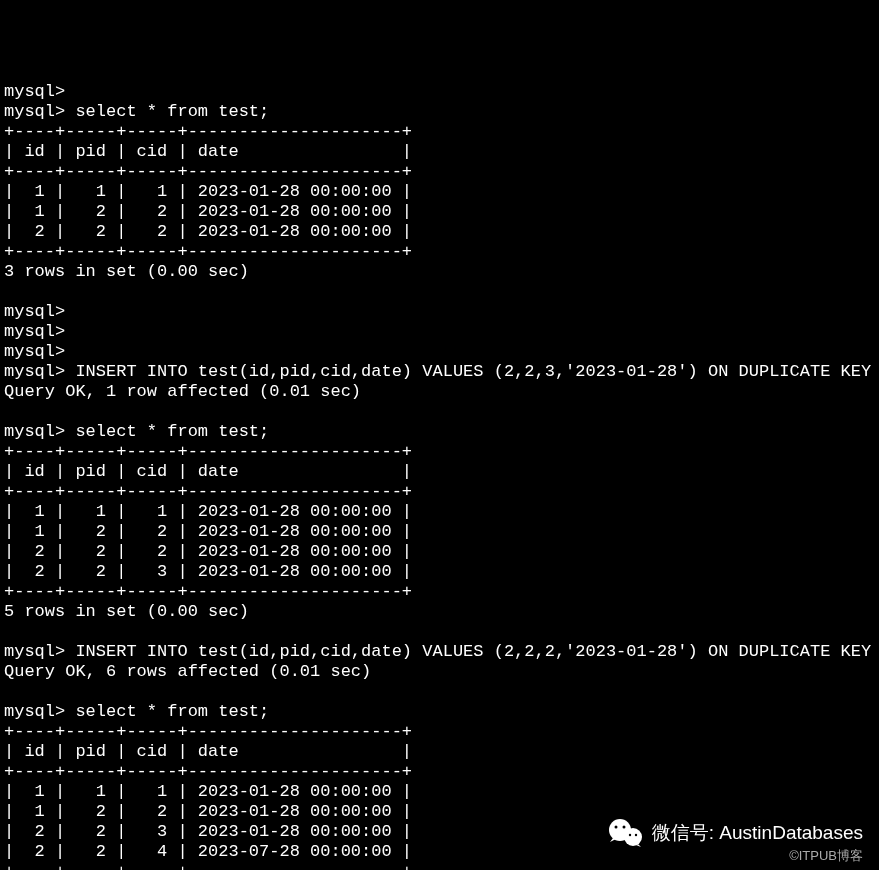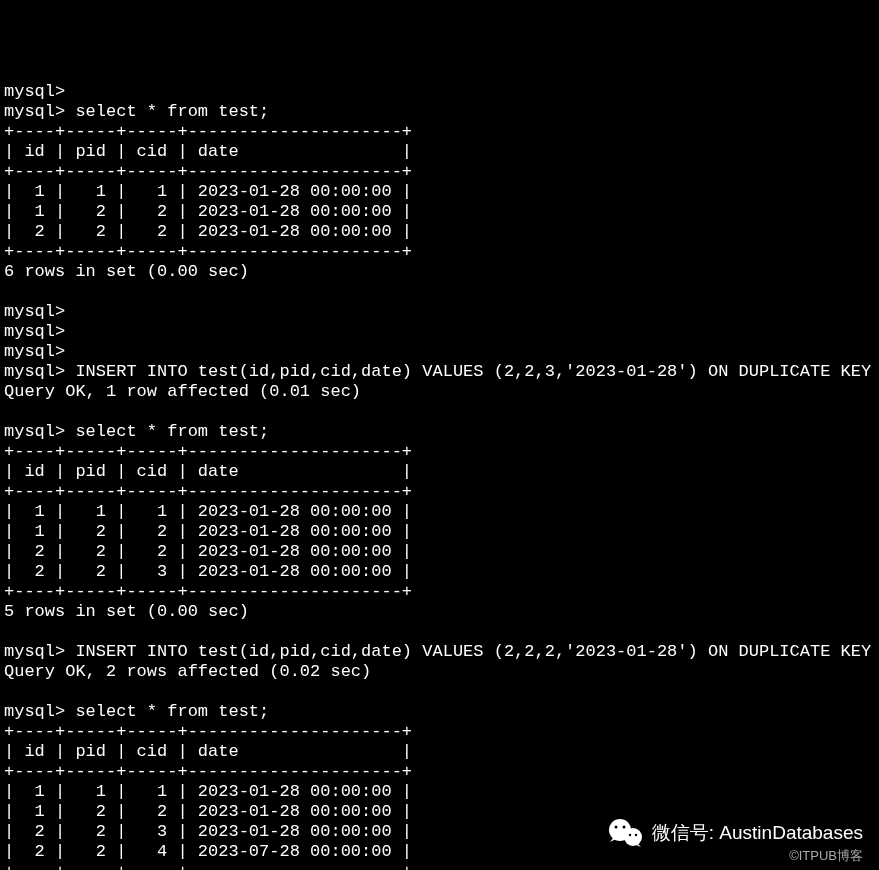--- a/index.html
+++ b/index.html
@@ -63,41 +63,41 @@
 
 <div class="terminal"><span>mysql&gt;</span>
 <span>mysql&gt;</span> <span>select * from test;</span>
 <span>+----+-----+-----+---------------------+</span>
 <span>| id | pid | cid | date                |</span>
 <span>+----+-----+-----+---------------------+</span>
 <span>|  1 |   1 |   1 | 2023-01-28 00:00:00 |</span>
 <span>|  1 |   2 |   2 | 2023-01-28 00:00:00 |</span>
 <span>|  2 |   2 |   2 | 2023-01-28 00:00:00 |</span>
 <span>+----+-----+-----+---------------------+</span>
-<span>6 rows in set (0.00 sec)</span>
+<span>3 rows in set (0.00 sec)</span>
 
 <span>mysql&gt;</span>
 <span>mysql&gt;</span>
 <span>mysql&gt;</span>
 <span>mysql&gt;</span><span> INSERT INTO test(id,pid,cid,date) VALUES (2,2,3,'2023-01-28') ON DUPLICATE KEY UPDATE cid = 3;</span>
 <span>Query OK, 1 row affected (0.01 sec)</span>
 
 <span>mysql&gt;</span> <span>select * from test;</span>
 <span>+----+-----+-----+---------------------+</span>
 <span>| id | pid | cid | date                |</span>
 <span>+----+-----+-----+---------------------+</span>
 <span>|  1 |   1 |   1 | 2023-01-28 00:00:00 |</span>
 <span>|  1 |   2 |   2 | 2023-01-28 00:00:00 |</span>
 <span>|  2 |   2 |   2 | 2023-01-28 00:00:00 |</span>
 <span>|  2 |   2 |   3 | 2023-01-28 00:00:00 |</span>
 <span>+----+-----+-----+---------------------+</span>
 <span>5 rows in set (0.00 sec)</span>
 
 <span>mysql&gt;</span><span> INSERT INTO test(id,pid,cid,date) VALUES (2,2,2,'2023-01-28') ON DUPLICATE KEY UPDATE cid = 4;</span>
-<span>Query OK, 2 rows affected (0.02 sec)</span>
+<span>Query OK, 6 rows affected (0.01 sec)</span>
 
 <span>mysql&gt;</span> <span>select * from test;</span>
 <span>+----+-----+-----+---------------------+</span>
 <span>| id | pid | cid | date                |</span>
 <span>+----+-----+-----+---------------------+</span>
 <span>|  1 |   1 |   1 | 2023-01-28 00:00:00 |</span>
 <span>|  1 |   2 |   2 | 2023-01-28 00:00:00 |</span>
 <span>|  2 |   2 |   3 | 2023-01-28 00:00:00 |</span>
 <span>|  2 |   2 |   4 | 2023-07-28 00:00:00 |</span>
 <span>+----+-----+-----+---------------------+</span>

